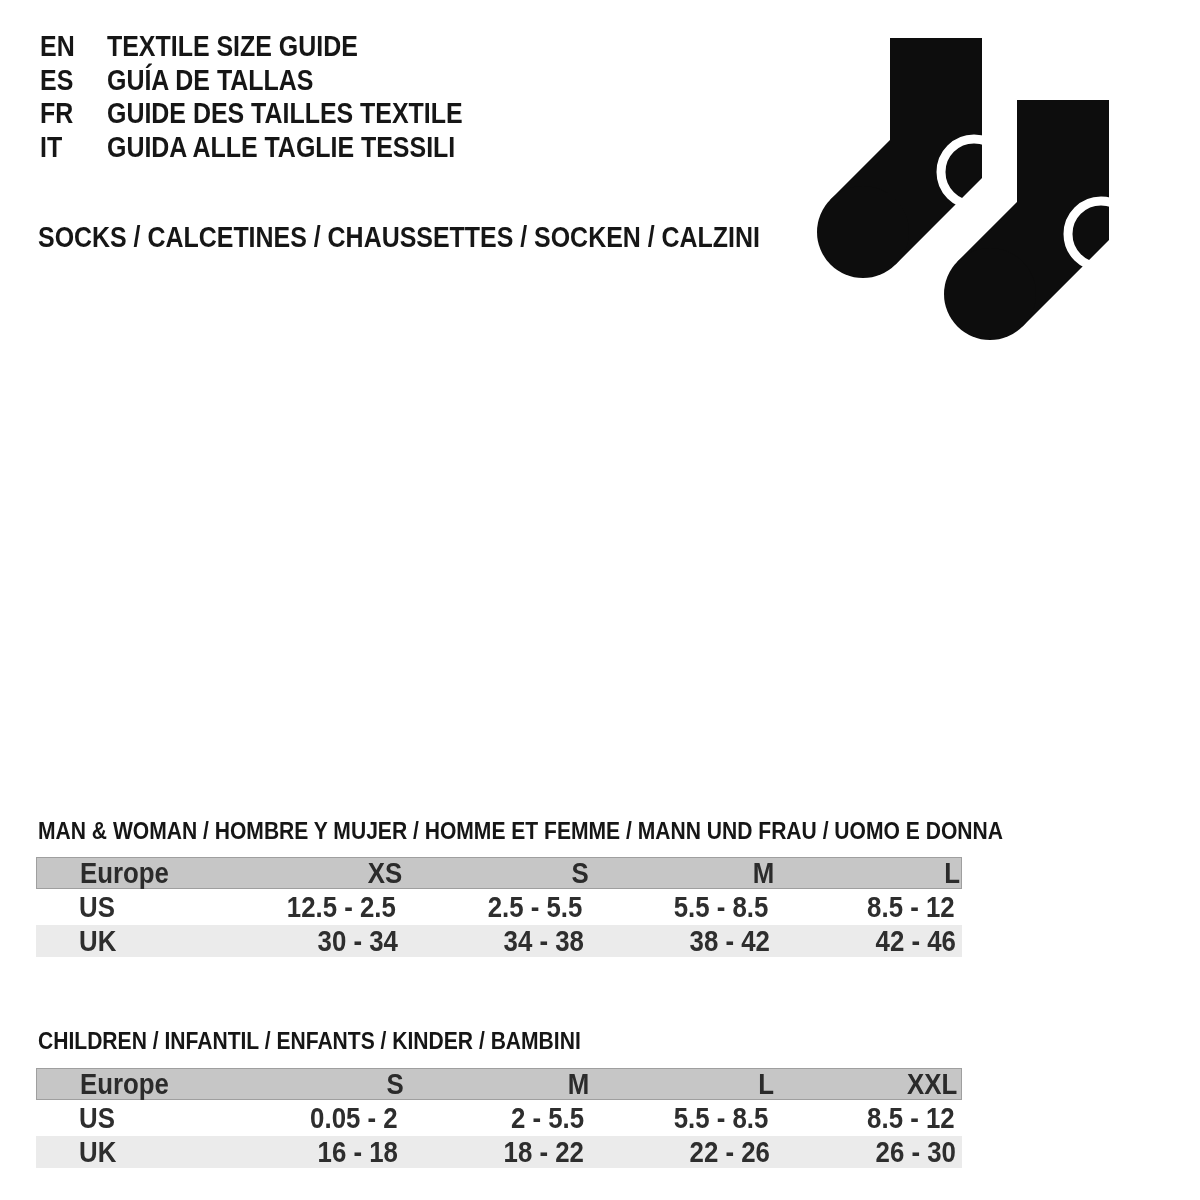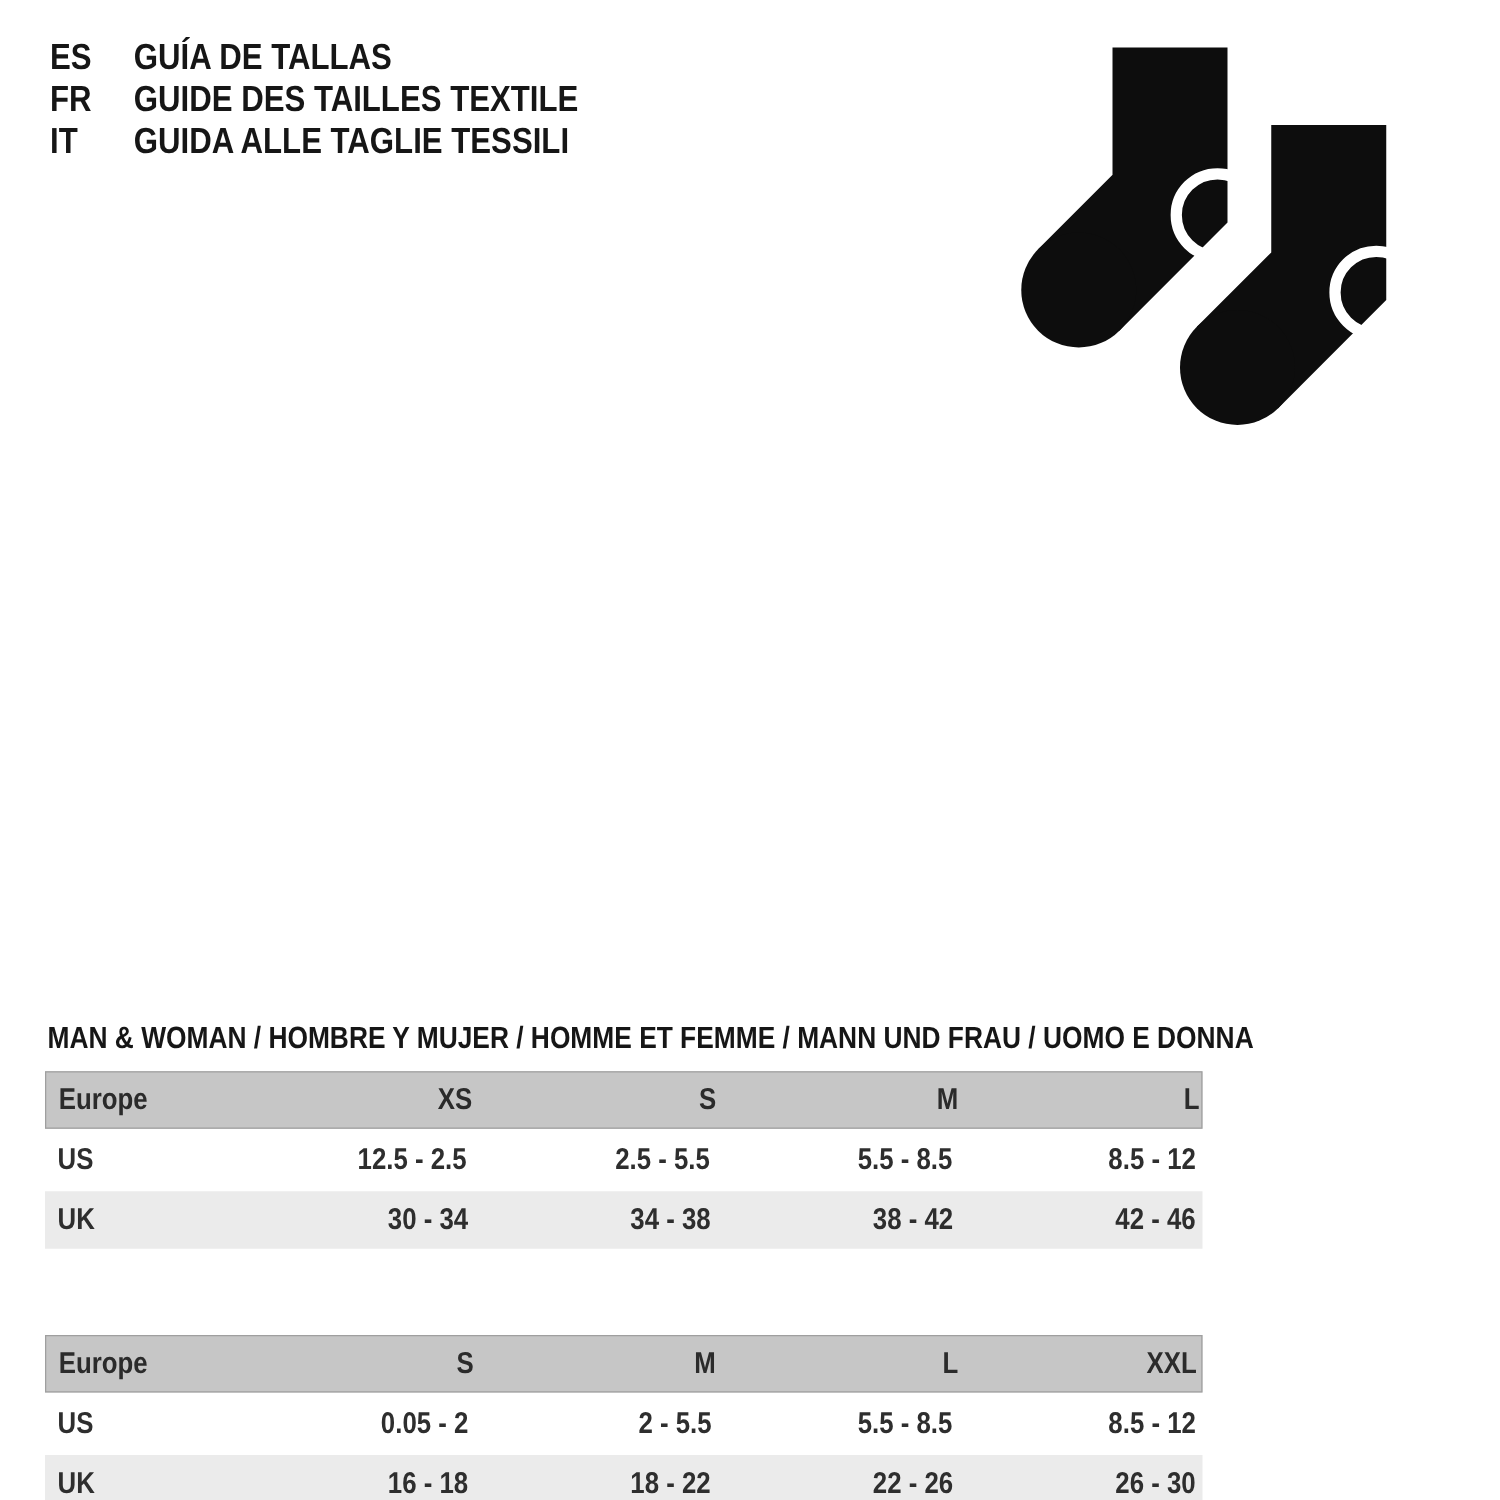--- a/index.html
+++ b/index.html
@@ -27,47 +27,54 @@
   
   .table-title { position:absolute; left:38px; height:30px; display:flex; align-items:flex-start;
                  font-size:24.5px; font-weight:700; color:#161616; }
   .title-man { top:817px; }
   .title-child { top:1027px; }
 
   
   .size-table { position:absolute; left:36px; width:926px; }
   .table-man { top:857px; }
   .table-child { top:1068px; }
-  .trow { display:flex; height:46px; margin-bottom:2px; align-items:center;
-          font-size:24px; font-weight:700; color:#2e2e2e; box-sizing:border-box; }
+  .trow { display:flex; height:32px; margin-bottom:2px; align-items:center;
+          font-size:30px; font-weight:700; color:#2e2e2e; box-sizing:border-box;padding-left:33px; }
   .trow.thead { background:#c6c6c6; border:1px solid #9f9f9f; color:#2b2b2b; }
   .trow.alt   { background:#ebebeb; }
   .cell-label { width:150px; padding-left:10px; box-sizing:border-box; text-align:left; }
   .cell { flex:1; text-align:right; }
 </style>
 </head>
 <body>
 
 <div class="canvas">
 
   <div class="lang-block">
+    <div class="lang-row">
+      <span class="lang-code"><span class="cond">EN</span></span>
+      <span class="cond">TEXTILE SIZE GUIDE</span>
+    </div>
     <div class="lang-row">
       <span class="lang-code"><span class="cond">ES</span></span>
       <span class="cond">GUÍA DE TALLAS</span>
     </div>
     <div class="lang-row">
       <span class="lang-code"><span class="cond">FR</span></span>
       <span class="cond">GUIDE DES TAILLES TEXTILE</span>
     </div>
     <div class="lang-row">
       <span class="lang-code"><span class="cond">IT</span></span>
       <span class="cond">GUIDA ALLE TAGLIE TESSILI</span>
     </div>
   </div>
 
+  <div class="category-line">
+    <span class="cond">SOCKS / CALCETINES / CHAUSSETTES / SOCKEN / CALZINI</span>
+  </div>
 
   <svg class="socks-icon" viewBox="800 30 320 320" xmlns="http://www.w3.org/2000/svg">
     <g fill="#0d0d0d" stroke="none">
       <polyline points="936,38 936,159 863,232" fill="none" stroke="#0d0d0d" stroke-width="92" stroke-linejoin="miter"></polyline>
       <circle cx="863" cy="232" r="46"></circle>
       <circle cx="974" cy="172" r="33" fill="none" stroke="#ffffff" stroke-width="9"></circle>
     </g>
     <g fill="#0d0d0d" stroke="none">
       <polyline points="1063,100 1063,221 990,294" fill="none" stroke="#0d0d0d" stroke-width="92" stroke-linejoin="miter"></polyline>
       <circle cx="990" cy="294" r="46"></circle>
@@ -95,20 +102,23 @@
     </div>
     <div class="trow alt">
       <div class="cell-label"><span class="cond">UK</span></div>
       <div class="cell"><span class="condc">30 - 34</span></div>
       <div class="cell"><span class="condc">34 - 38</span></div>
       <div class="cell"><span class="condc">38 - 42</span></div>
       <div class="cell"><span class="condc">42 - 46</span></div>
     </div>
   </div>
 
+  <div class="table-title title-child">
+    <span class="cond">CHILDREN / INFANTIL / ENFANTS / KINDER / BAMBINI</span>
+  </div>
   <div class="size-table table-child">
     <div class="trow thead">
       <div class="cell-label"><span class="cond">Europe</span></div>
       <div class="cell"><span class="condc">S</span></div>
       <div class="cell"><span class="condc">M</span></div>
       <div class="cell"><span class="condc">L</span></div>
       <div class="cell"><span class="condc">XXL</span></div>
     </div>
     <div class="trow">
       <div class="cell-label"><span class="cond">US</span></div>

